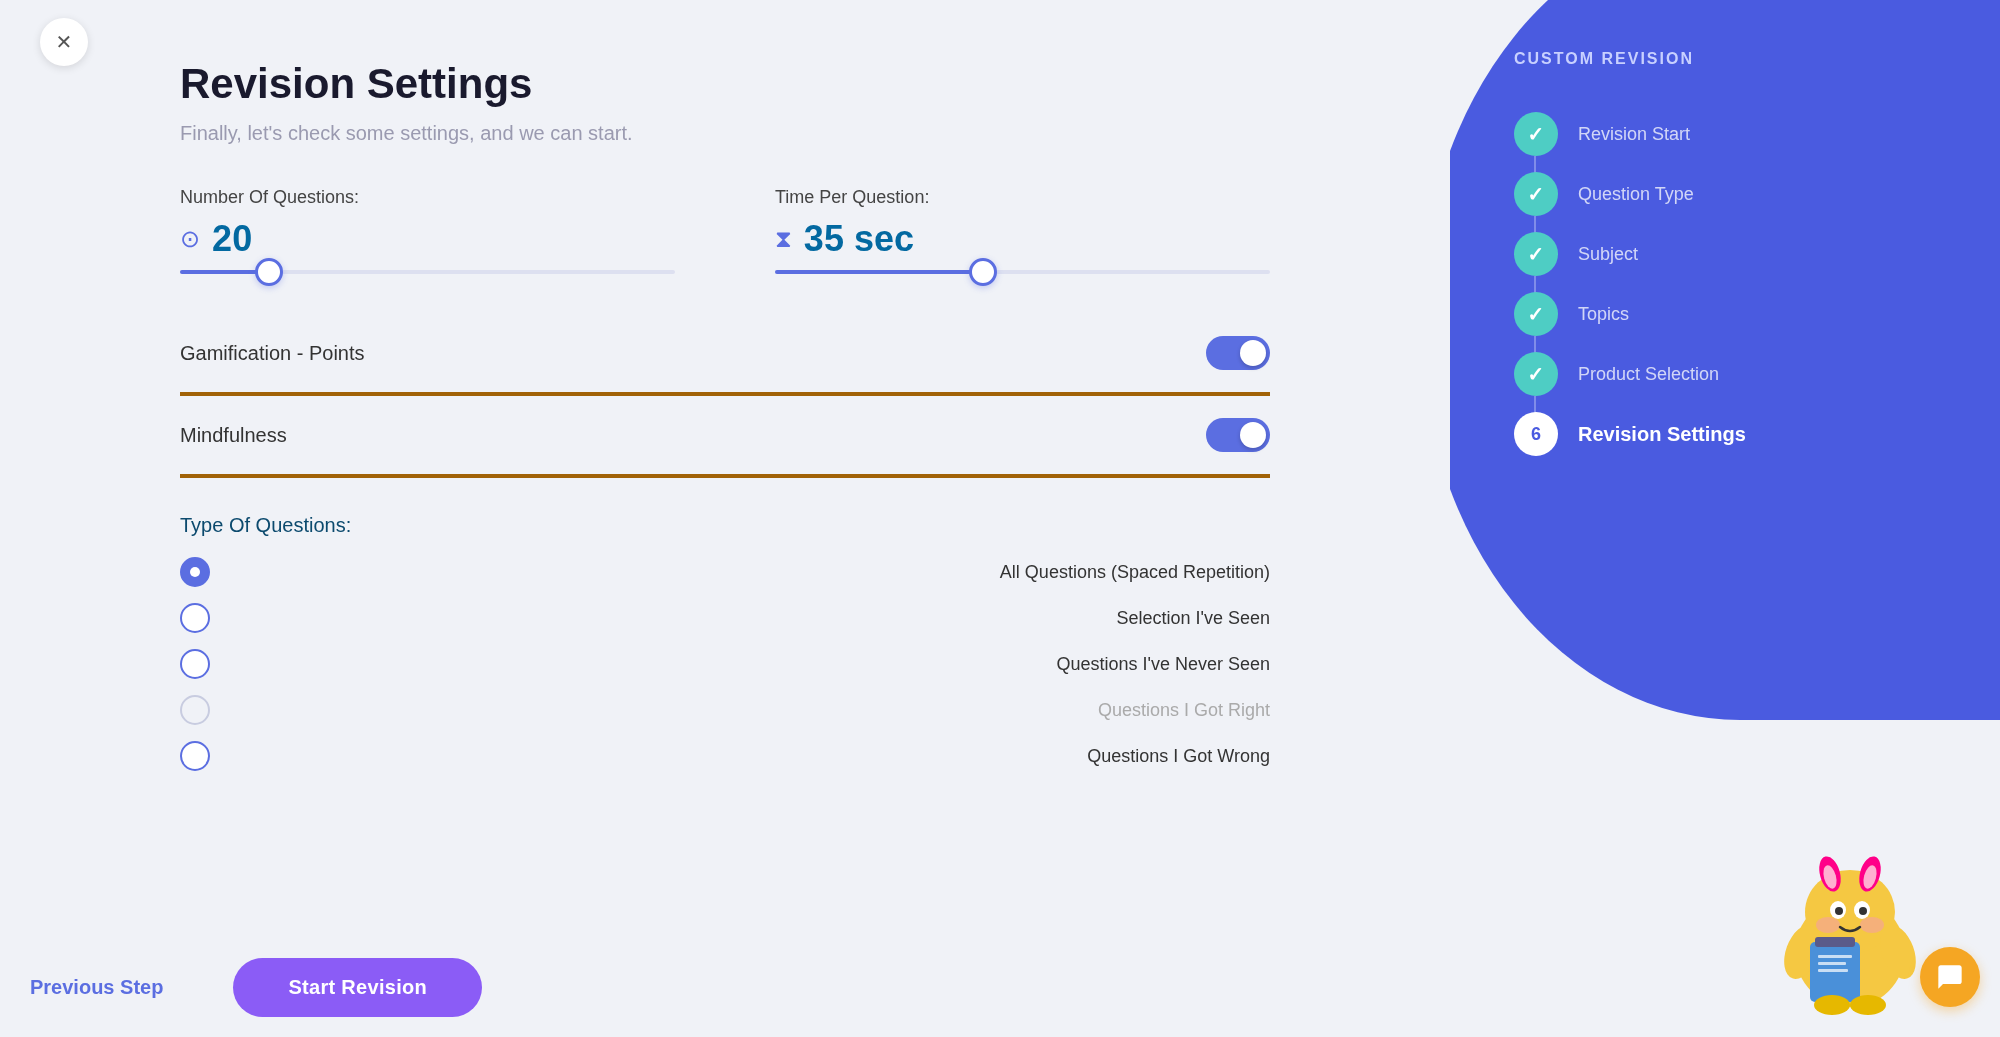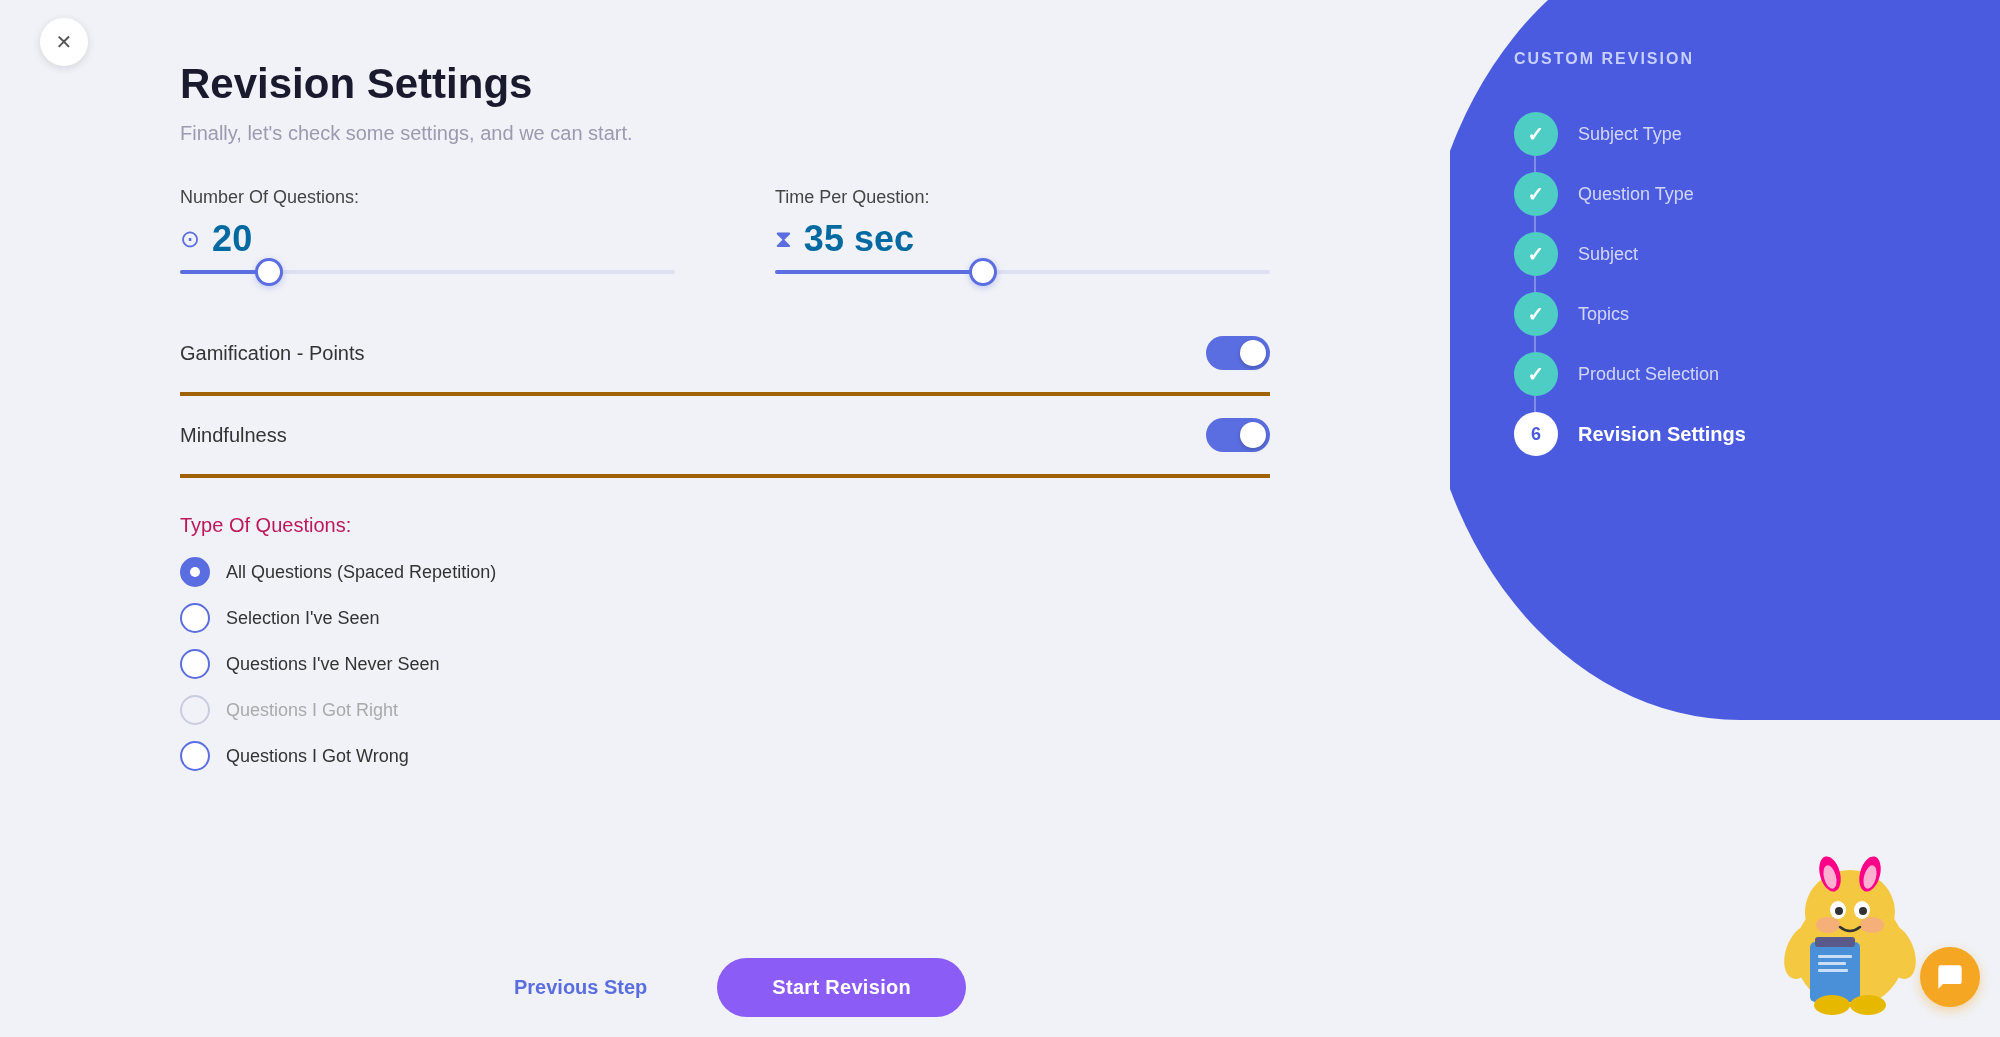--- a/index.html
+++ b/index.html
@@ -151,35 +151,35 @@
       border-radius: 50%;
       position: absolute;
       top: 4px;
       right: 4px;
       box-shadow: 0 2px 4px rgba(0,0,0,0.2);
     }
 
     
     .questions-type-label {
       font-size: 20px;
-      color: #be185d;
+      color: #0c4a6e;
       margin: 36px 0 20px 0;
     }
 
     .radio-list {
       display: flex;
       flex-direction: column;
       gap: 16px;
     }
 
     .radio-item {
       display: flex;
       align-items: center;
-      gap: 16px;
-      cursor: pointer;
+      cursor: pointer;
+      justify-content: space-between;
     }
 
     .radio-circle {
       width: 30px;
       height: 30px;
       border-radius: 50%;
       border: 2.5px solid #5b6ee1;
       background: #fff;
       display: flex;
       align-items: center;
@@ -217,21 +217,21 @@
     
     .bottom-bar {
       position: absolute;
       bottom: 0;
       left: 0;
       width: 1450px;
       height: 100px;
       background: #f0f2f7;
       display: flex;
       align-items: center;
-      justify-content: center;
+      justify-content: flex-start;
       gap: 40px;
     }
 
     .btn-prev {
       background: transparent;
       border: none;
       color: #5b6ee1;
       font-size: 20px;
       font-weight: 600;
       cursor: pointer;
@@ -452,21 +452,21 @@
 <div class="right-panel">
   <div class="sidebar-blob"></div>
   <div class="sidebar-content">
     <div class="sidebar-title">CUSTOM REVISION</div>
     <div class="step-list">
 
       <div class="step-item">
         <div class="step-circle">
             <span class="check">✓</span>
           </div>
-        <span class="step-text">Subject Type</span>
+        <span class="step-text">Revision Start</span>
       </div>
 
       <div class="step-item">
         <div class="step-circle">
             <span class="check">✓</span>
           </div>
         <span class="step-text">Question Type</span>
       </div>
 
       <div class="step-item">

